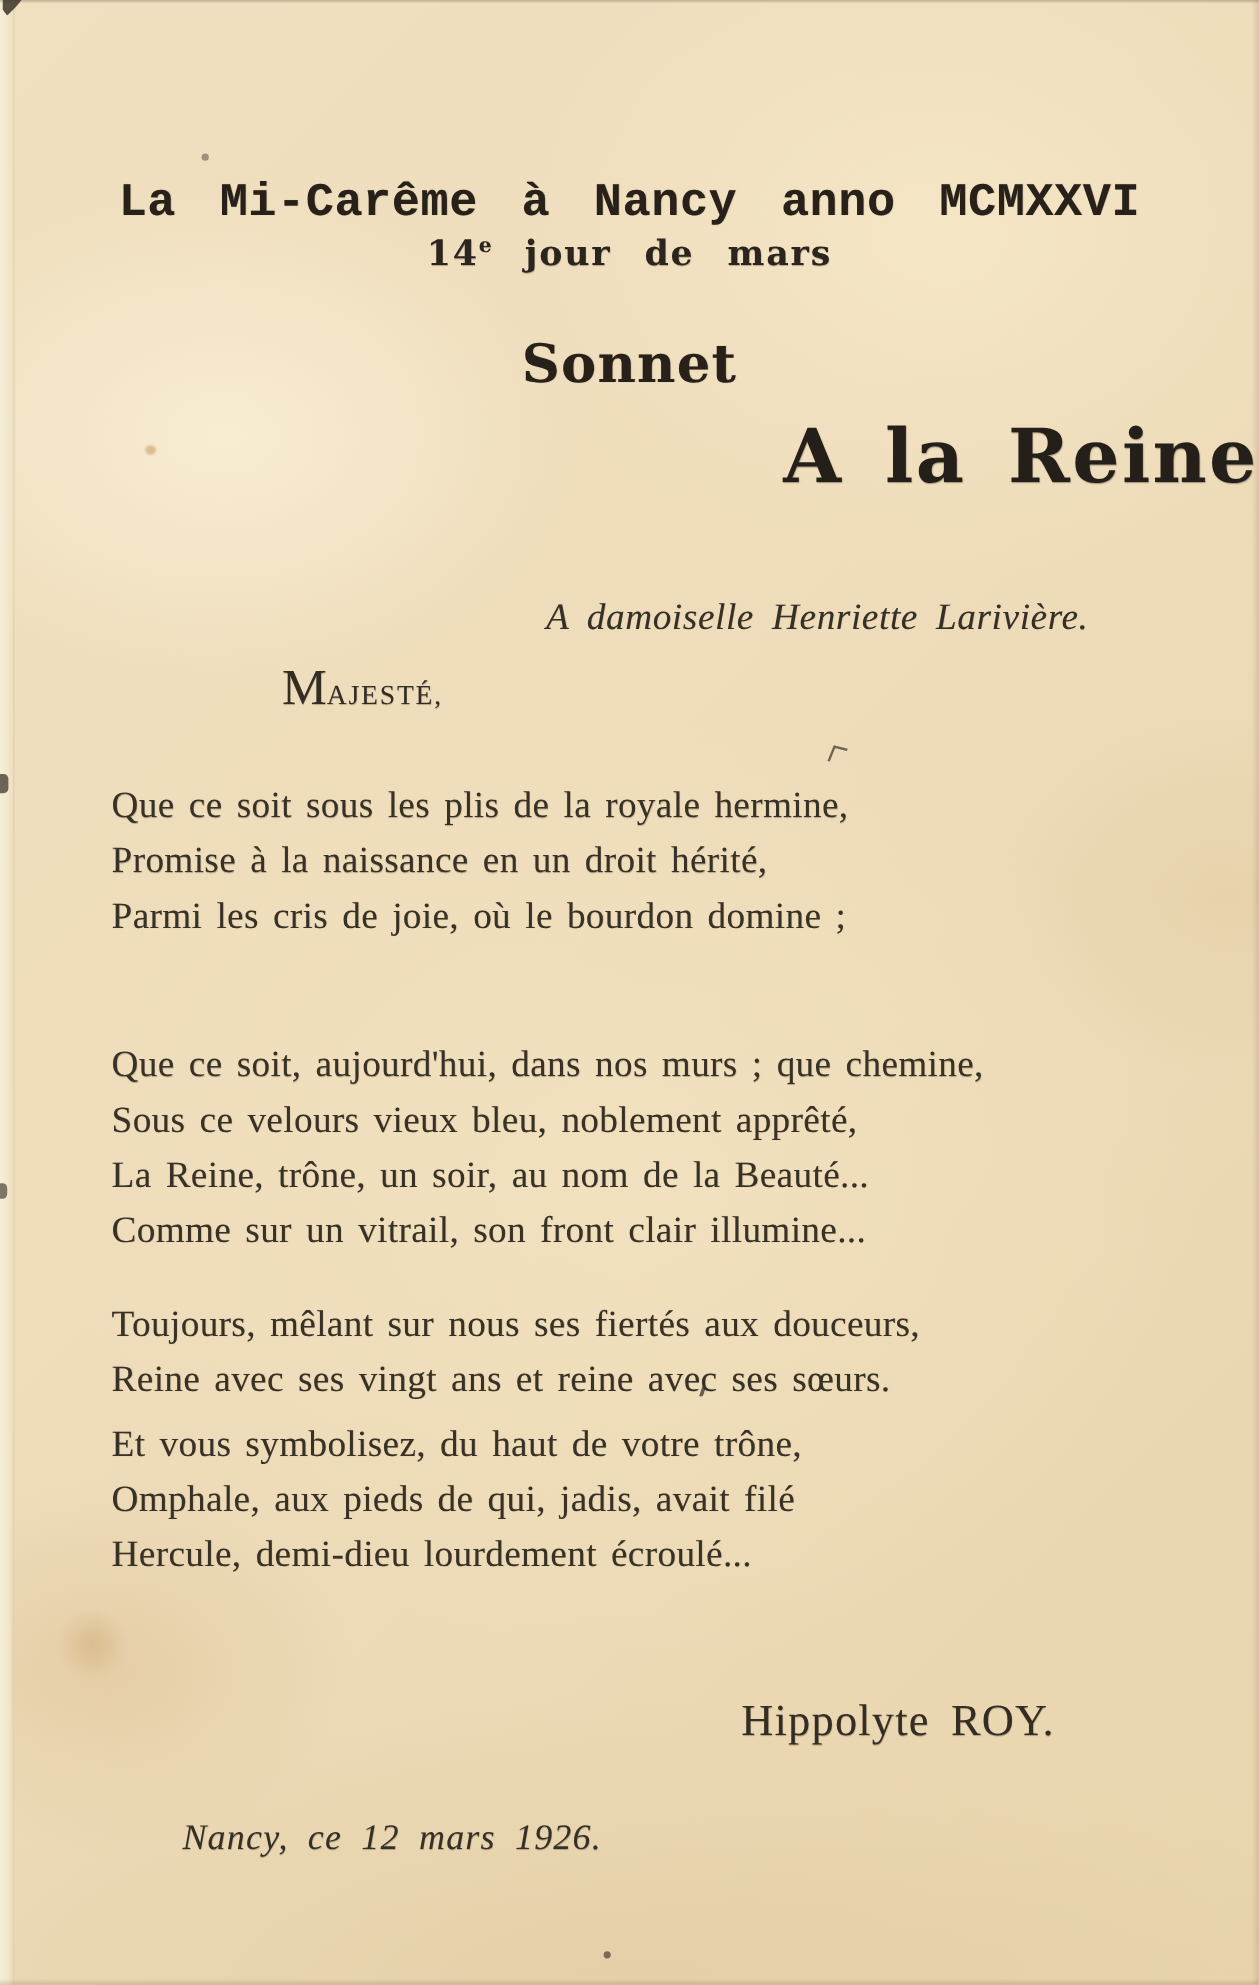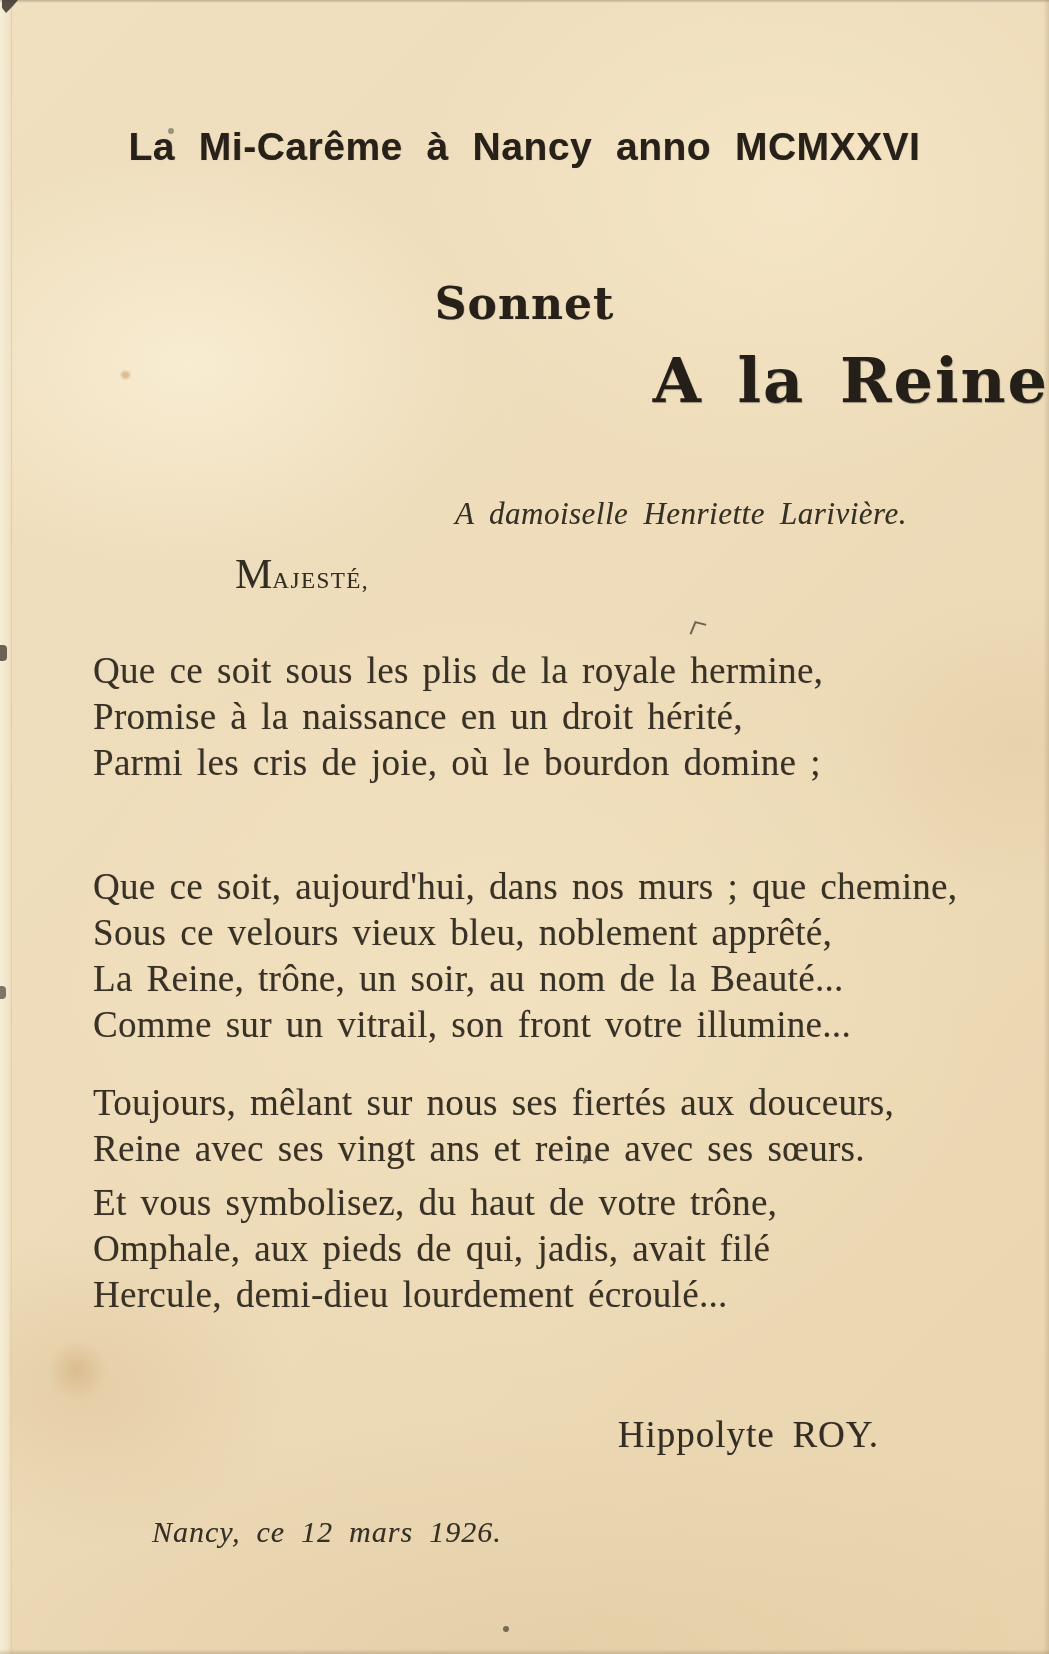--- a/index.html
+++ b/index.html
@@ -83,23 +83,23 @@
   }
   .ink-artifact-comma {
     position: absolute; left: 584px; top: 1155px; width: 3px; height: 9px;
     background: rgba(56,49,38,0.75);
     border-radius: 2px 2px 3px 0;
     transform: rotate(18deg);
   }
 
   
   .masthead {
-    position: absolute; top: 122px; left: 0; width: 100%;
+    position: absolute; top: 144px; left: 0; width: 100%;
     margin: 0; text-align: center;
-    font-family: Liberation Sans, sans-serif;
+    font-family: Liberation Mono, monospace;
     font-weight: bold;
     font-size: 39px; line-height: 50px;
     letter-spacing: 0.5px; word-spacing: 0.32em;
     color: #27211a;
     text-shadow: 0.4px 0.4px 0.8px rgba(39,33,26,0.35);
   }
   .day-line {
     position: absolute; top: 191px; left: 0; width: 100%;
     text-align: center;
     font-family: "DejaVu Serif", serif;
@@ -149,21 +149,21 @@
     font-size: 42px; line-height: 44px;
   }
   .salutation .sal-rest {
     font-size: 23px; letter-spacing: 1.5px;
   }
   .stanza {
     position: absolute; left: 93px; width: 860px;
   }
   .stanza p {
     margin: 0;
-    font-size: 37px; line-height: 46px;
+    font-size: 31px; line-height: 46px;
     letter-spacing: 0.3px; word-spacing: 0.12em;
     color: #383126;
     text-shadow: 0.3px 0.3px 0.7px rgba(56,49,38,0.32);
     white-space: nowrap;
   }
   .stanza-1 { top: 648px; }
   .stanza-2 { top: 864px; }
   .stanza-3 { top: 1080px; }
   .stanza-4 { top: 1180px; font-family: Liberation Serif, serif; }
 
@@ -197,40 +197,41 @@
   <div class="edge-dash-2"></div>
   <div class="fleck-1"></div>
   <div class="fleck-2"></div>
   <div class="stain-bottom-left"></div>
   <div class="dot-bottom"></div>
   <div class="ink-artifact-hermine"></div>
   <div class="ink-artifact-comma"></div>
 
   <h1 class="masthead">La Mi-Carême à Nancy anno MCMXXVI</h1>
 
+  <div class="day-line"><span>14</span><sup>e</sup> <span>jour de mars</span></div>
 
   <h2 class="genre-heading">Sonnet</h2>
 
   <h2 class="main-title">A la Reine</h2>
 
   <div class="dedication">A damoiselle Henriette Larivière.</div>
 
   <div class="salutation"><span class="sal-initial">M</span><span class="sal-rest">AJESTÉ,</span></div>
 
   <div class="stanza stanza-1">
     <p>Que ce soit sous les plis de la royale hermine,</p>
     <p>Promise à la naissance en un droit hérité,</p>
     <p>Parmi les cris de joie, où le bourdon domine ;</p>
   </div>
 
   <div class="stanza stanza-2">
     <p>Que ce soit, aujourd'hui, dans nos murs ; que chemine,</p>
     <p>Sous ce velours vieux bleu, noblement apprêté,</p>
     <p>La Reine, trône, un soir, au nom de la Beauté...</p>
-    <p>Comme sur un vitrail, son front votre illumine...</p>
+    <p>Comme sur un vitrail, son front clair illumine...</p>
   </div>
 
   <div class="stanza stanza-3">
     <p>Toujours, mêlant sur nous ses fiertés aux douceurs,</p>
     <p>Reine avec ses vingt ans et reine avec ses sœurs.</p>
   </div>
 
   <div class="stanza stanza-4">
     <p>Et vous symbolisez, du haut de votre trône,</p>
     <p>Omphale, aux pieds de qui, jadis, avait filé</p>

